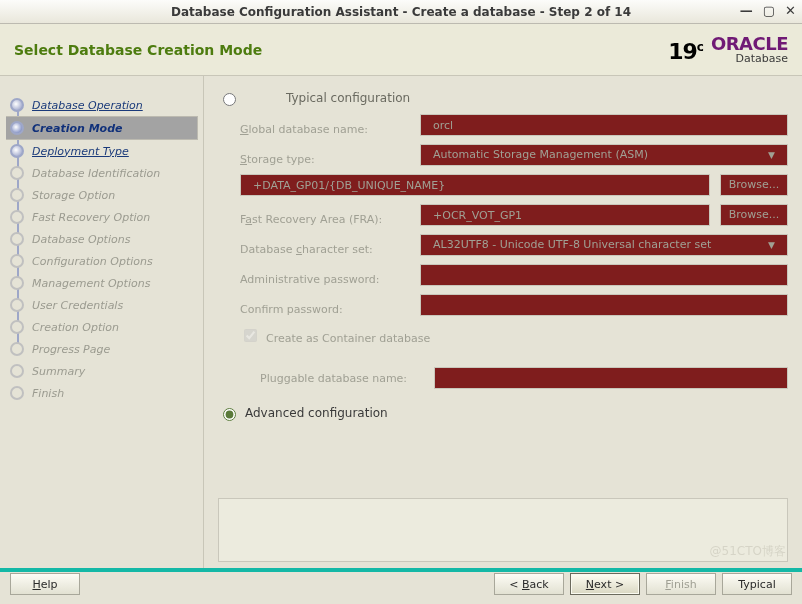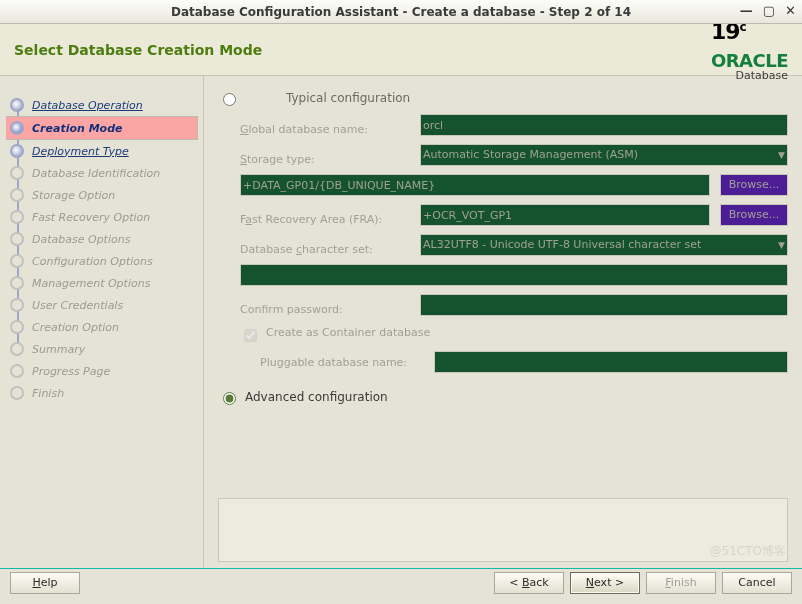--- a/index.html
+++ b/index.html
@@ -7,68 +7,68 @@
 
 
 .titlebar { height: 24px; background: linear-gradient(to bottom, #fcfcfa, #e9e7db); border-bottom: 1px solid #bcbab0; position: relative; display: flex; align-items: center; justify-content: center; }
 .titlebar .title { font-size: 12px; font-weight: bold; color: #3a3a3a; text-align: center; }
 .titlebar .controls { position: absolute; right: 6px; top: 3px; display: flex; gap: 10px; }
 .titlebar .controls span { font-size: 13px; font-weight: bold; color: #3a3a3a; cursor: pointer; }
 
 
 .header { height: 52px; background: #ebead9; border-bottom: 1px solid #c8c6b8; display: flex; align-items: center; justify-content: space-between; padding: 0 14px; }
 .header .page-title { font-size: 14px; font-weight: bold; color: #4d7c0f; }
-.branding { display: flex; align-items: flex-start; gap: 8px; flex-direction: column; }
+.branding { display: flex; align-items: flex-end; gap: 8px; }
 .branding .ver { font-size: 22px; font-weight: bold; color: #000; letter-spacing: -1px; }
 .branding .ver sup { font-size: 12px; }
 .branding .ora { display: flex; flex-direction: column; align-items: flex-start; line-height: 1; }
-.branding .ora .logo { color: #15803d; font-weight: bold; font-size: 18px; letter-spacing: -0.5px; }
+.branding .ora .logo { color: #701a75; font-weight: bold; font-size: 18px; letter-spacing: -0.5px; }
 .branding .ora .db { color: #3a3a3a; font-size: 11px; align-self: flex-end; }
 
 
 .main { display: flex; height: calc(604px - 24px - 52px - 36px); }
 .sidebar { width: 204px; border-right: 1px solid #c8c6b8; padding: 18px 6px 6px 6px; position: relative; }
 .content { flex: 1; padding: 14px 14px 0 14px; display: flex; flex-direction: column; }
 
 
 .steps { position: relative; }
 .steps::before { content: ""; position: absolute; left: 11px; top: 8px; bottom: 60px; width: 2px; background: #9ea7c8; }
 .step { display: flex; align-items: center; gap: 8px; padding: 4px 0 4px 4px; position: relative; font-size: 11px; }
 .step .bullet { width: 14px; height: 14px; border-radius: 50%; background: #e5e3d6; border: 2px solid #9ea7c8; z-index: 1; flex-shrink: 0; }
 .step.done .bullet { background: radial-gradient(circle at 40% 40%, #fff, #8a94c0); }
 .step.active .bullet { background: radial-gradient(circle at 40% 40%, #fff, #5d6fb3); }
 .step.future .bullet { border-color: #c0c0c0; }
 .step a, .step span.lbl { color: #1a3a7a; text-decoration: underline; cursor: pointer; font-style: italic; }
-.step.active { background: #fca5a5; border: 1px solid #bcbab0; border-left: none; margin-right: -1px; }
+.step.active { background: #a3a3a3; border: 1px solid #bcbab0; border-left: none; margin-right: -1px; }
 .step.active span.lbl { color: #10307a; font-weight: bold; text-decoration: none; }
 .step.disabled span.lbl { color: #9b9b90; text-decoration: none; }
 
 
 .radio-row { display: flex; align-items: center; gap: 6px; font-size: 12px; color: #3a3a3a; margin-bottom: 8px; }
 .radio-row.enabled { font-weight: normal; }
 .radio-row input[type=radio] { accent-color: #5a7a3a; }
 .radio-row.disabled-row { color: #6a6a60; gap: 47px; }
 .form-grid { margin-left: 22px; }
 .frow { display: flex; align-items: center; gap: 10px; margin-bottom: 8px; }
 .flabel { width: 170px; font-size: 11px; color: #a0a094; margin-top: 8px; }
 .flabel .mn { text-decoration: underline; }
-.finput { flex: 1; height: 22px; border: 1px solid #c9c7bb; background: #14532d; color: #a0a094; font-size: 11px; padding: 0 2px; line-height: 22px; overflow: hidden; }
+.finput { flex: 1; height: 22px; border: 1px solid #c9c7bb; background: #7f1d1d; color: #a0a094; font-size: 11px; padding: 0 12px; line-height: 22px; overflow: hidden; }
 .finput.select { display: flex; justify-content: space-between; align-items: center; }
 .finput.select .caret { color: #a0a094; font-size: 9px; }
-.fbtn { width: 68px; height: 22px; border: 1px solid #c9c7bb; background: #4c1d95; color: #a0a094; font-size: 11px; text-align: center; line-height: 20px; }
-.checkline { display: flex; align-items: flex-start; gap: 6px; font-size: 11px; color: #a0a094; margin: 10px 0 6px 0; }
+.fbtn { width: 68px; height: 22px; border: 1px solid #c9c7bb; background: #7f1d1d; color: #a0a094; font-size: 11px; text-align: center; line-height: 20px; }
+.checkline { display: flex; align-items: flex-end; gap: 6px; font-size: 11px; color: #a0a094; margin: 10px 0 22px 0; }
 .checkline input { accent-color: #888; opacity: .6; }
 .sublabel { font-size: 11px; color: #a0a094; margin-left: 20px; display:flex; align-items:center; gap:10px; }
 .sublabel .finput { flex:1; }
 
 .spacer { flex: 1; }
 .infobar { height: 64px; border: 1px solid #c9c7bb; background: #ecebde; margin-bottom: 6px; }
 
 
-.footer { height: 28px; border-top: 1px solid #14b8a6; background: #e5e3d6; display: flex; align-items: center; padding: 0 10px; gap: 6px; }
+.footer { height: 28px; border-top: 4px solid #14b8a6; background: #e5e3d6; display: flex; align-items: center; padding: 0 10px; gap: 6px; }
 .footer .gap { flex: 1; }
 .btn { min-width: 70px; height: 22px; border: 1px solid #a8a79a; background: linear-gradient(to bottom, #fdfcf5, #e2e1d2); font-size: 11px; color: #2a2a2a; padding: 0 10px; cursor: pointer; }
 .btn.primary { border: 1px solid #6b6a5d; background: linear-gradient(to bottom, #fffef4, #d9d7c2); box-shadow: 0 0 0 1px #fafaf0 inset; }
 .btn[disabled] { color: #a0a094; cursor: default; }
 .btn .mn { text-decoration: underline; }
 .watermark { position: absolute; right: 16px; bottom: 44px; font-size: 12px; color: #c8c6b8; opacity: .6; pointer-events: none; }
 </style>
 </head>
 <body>
 
@@ -134,25 +134,25 @@
       <div class="step future disabled">
           <span class="bullet"></span>
           <span class="lbl">User Credentials</span>
         </div>
       <div class="step future disabled">
           <span class="bullet"></span>
           <span class="lbl">Creation Option</span>
         </div>
       <div class="step future disabled">
           <span class="bullet"></span>
+          <span class="lbl">Progress Page</span>
+        </div>
+      <div class="step future disabled">
+          <span class="bullet"></span>
           <span class="lbl">Summary</span>
-        </div>
-      <div class="step future disabled">
-          <span class="bullet"></span>
-          <span class="lbl">Progress Page</span>
         </div>
       <div class="step future disabled">
           <span class="bullet"></span>
           <span class="lbl">Finish</span>
         </div>
     </div>
   </div>
 
   <div class="content">
 
@@ -183,20 +183,21 @@
         <div class="fbtn">Browse...</div>
       </div>
       <div class="frow">
         <div class="flabel">Database <span class="mn">c</span>haracter set:</div>
         <div class="finput select">
           <span>AL32UTF8 - Unicode UTF-8 Universal character set</span>
             <span class="caret">▼</span>
         </div>
       </div>
       <div class="frow">
+        <div class="flabel">Administrative password:</div>
         <div class="finput"></div>
       </div>
       <div class="frow">
         <div class="flabel">Confirm password:</div>
         <div class="finput"></div>
       </div>
 
       <div class="checkline">
         <input type="checkbox" checked="" disabled="" style="">
         <span>Create as Container database</span>
@@ -216,16 +217,16 @@
     <div class="infobar"></div>
   </div>
 </div>
 
 <div class="footer">
   <button class="btn"><span class="mn">H</span>elp</button>
   <div class="gap"></div>
   <button class="btn">&lt; <span class="mn">B</span>ack</button>
   <button class="btn primary"><span class="mn">N</span>ext &gt;</button>
   <button class="btn" disabled=""><span class="mn">F</span>inish</button>
-  <button class="btn">Cancel</button>
+  <button class="btn">Typical</button>
 </div>
 
 <div class="watermark">@51CTO博客</div>
 
 </body></html>

